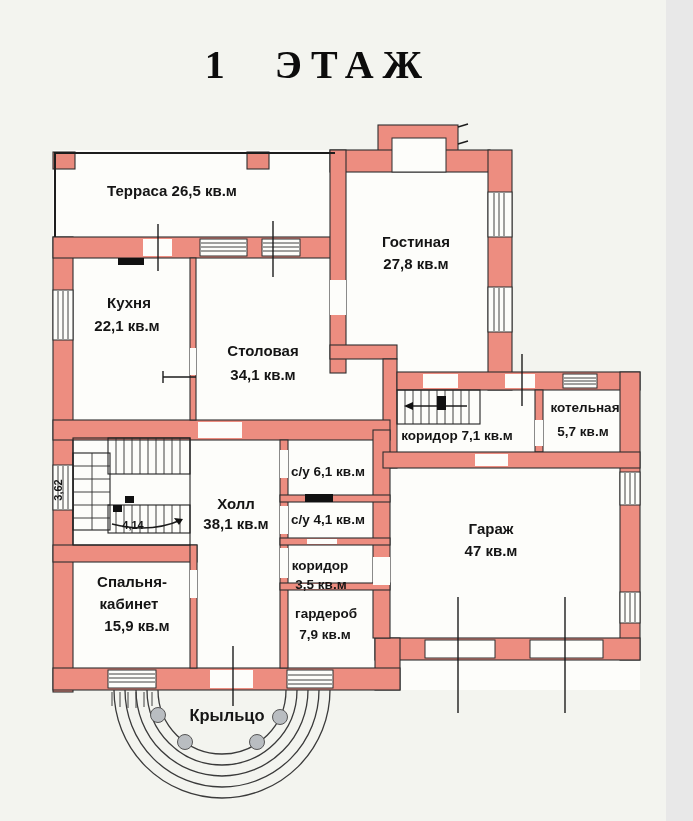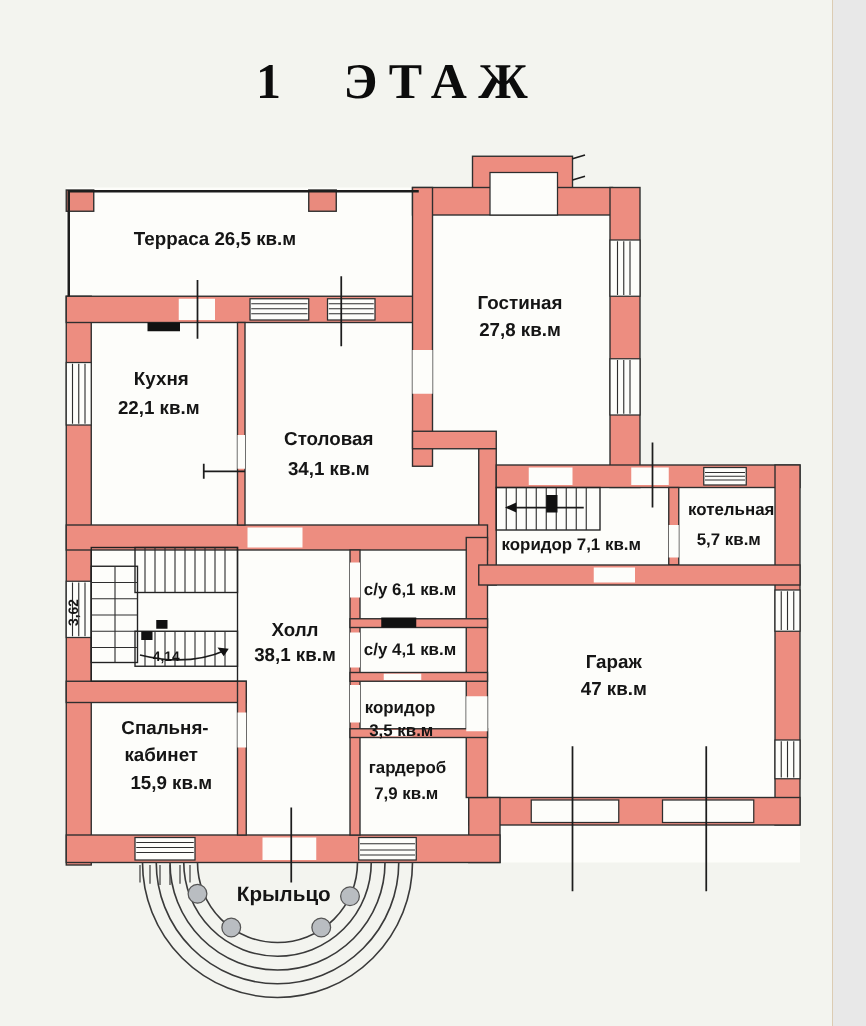--- a/index.html
+++ b/index.html
@@ -1,16 +1,16 @@
 <!DOCTYPE html>
 <html><head>
 <meta charset="utf-8">
 <style>
   html,body{margin:0;padding:0;background:#e8e8e8;}
-  .page{position:relative;width:666px;height:821px;background:#a16207;overflow:hidden;
+  .page{position:relative;width:666px;height:821px;background:#be185d;overflow:hidden;
         font-family:"Liberation Sans",sans-serif;}
   svg{position:absolute;left:0;top:0;}
   .wall{fill:#ed8d80;stroke:#2e2e2e;stroke-width:1.1;}
   .post{fill:#e98a7d;stroke:#2e2e2e;stroke-width:1.1;}
   .room{fill:#fdfdfa;stroke:none;}
   .gap{fill:#fdfdfa;stroke:none;}
   .gate{fill:#fdfdfa;stroke:#2e2e2e;stroke-width:1;}
   .win{fill:#fdfdfa;stroke:#2e2e2e;stroke-width:1;}
   .ln{stroke:#2e2e2e;stroke-width:0.9;fill:none;}
   .tick{stroke:#1c1c1c;stroke-width:1.4;fill:none;}

